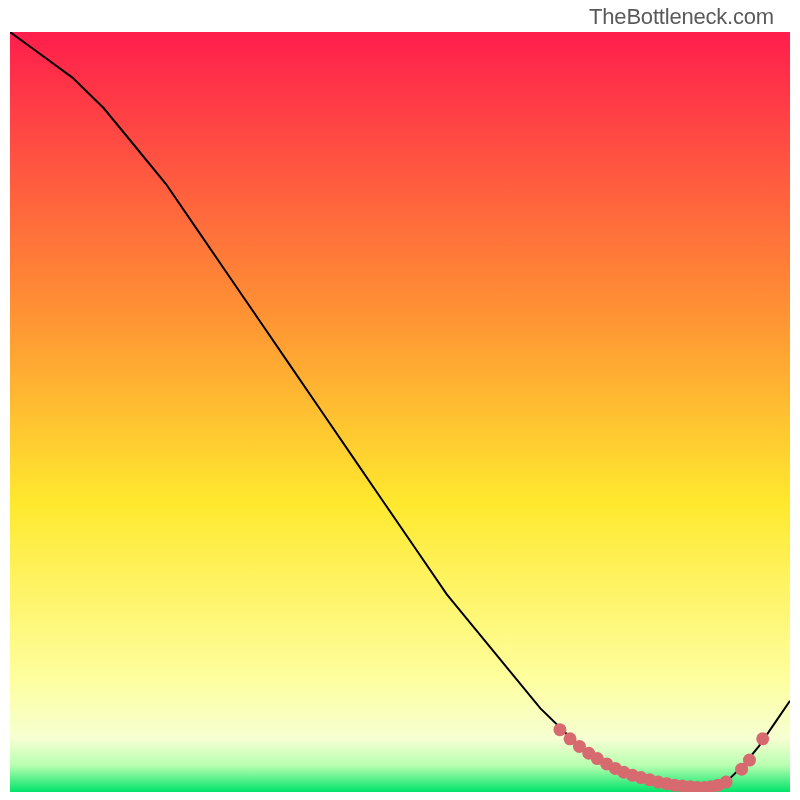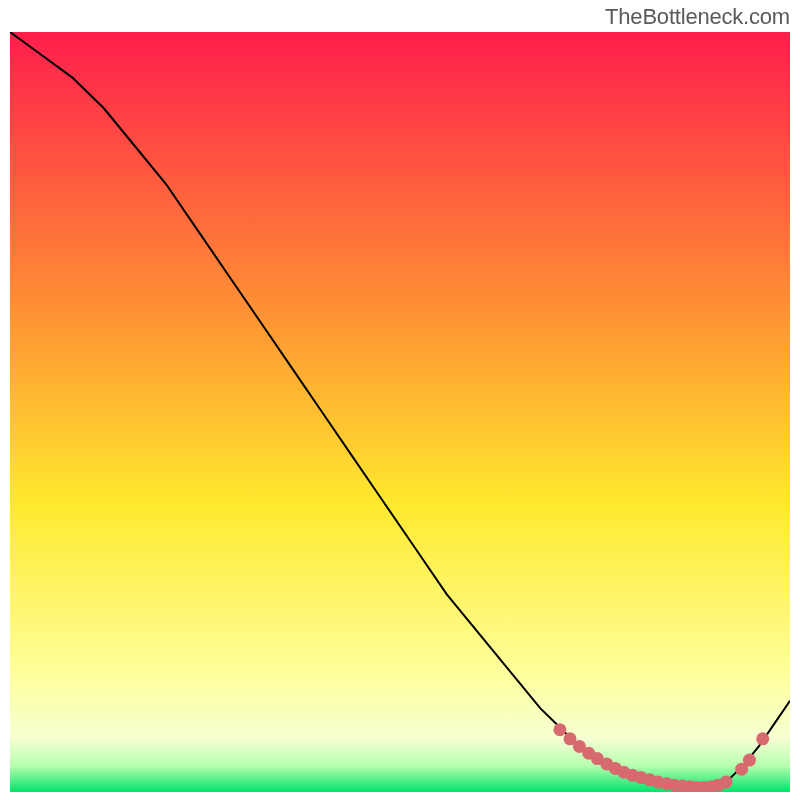--- a/index.html
+++ b/index.html
@@ -2,21 +2,21 @@
 <html><head>
 <meta charset="utf-8">
 <style>
   * { margin: 0; padding: 0; box-sizing: border-box; }
   html, body { width: 800px; height: 800px; overflow: hidden; }
   body { position: relative; font-family: Arial, Helvetica, sans-serif; }
 
   .watermark {
     position: absolute;
     top: 4px;
-    right: 10px;
+    right: 26px;
     font-size: 22px;
     font-weight: 500;
     color: #5a5a5a;
     z-index: 10;
     letter-spacing: -0.2px;
   }
 
   .plot {
     position: absolute;
     left: 10px;

